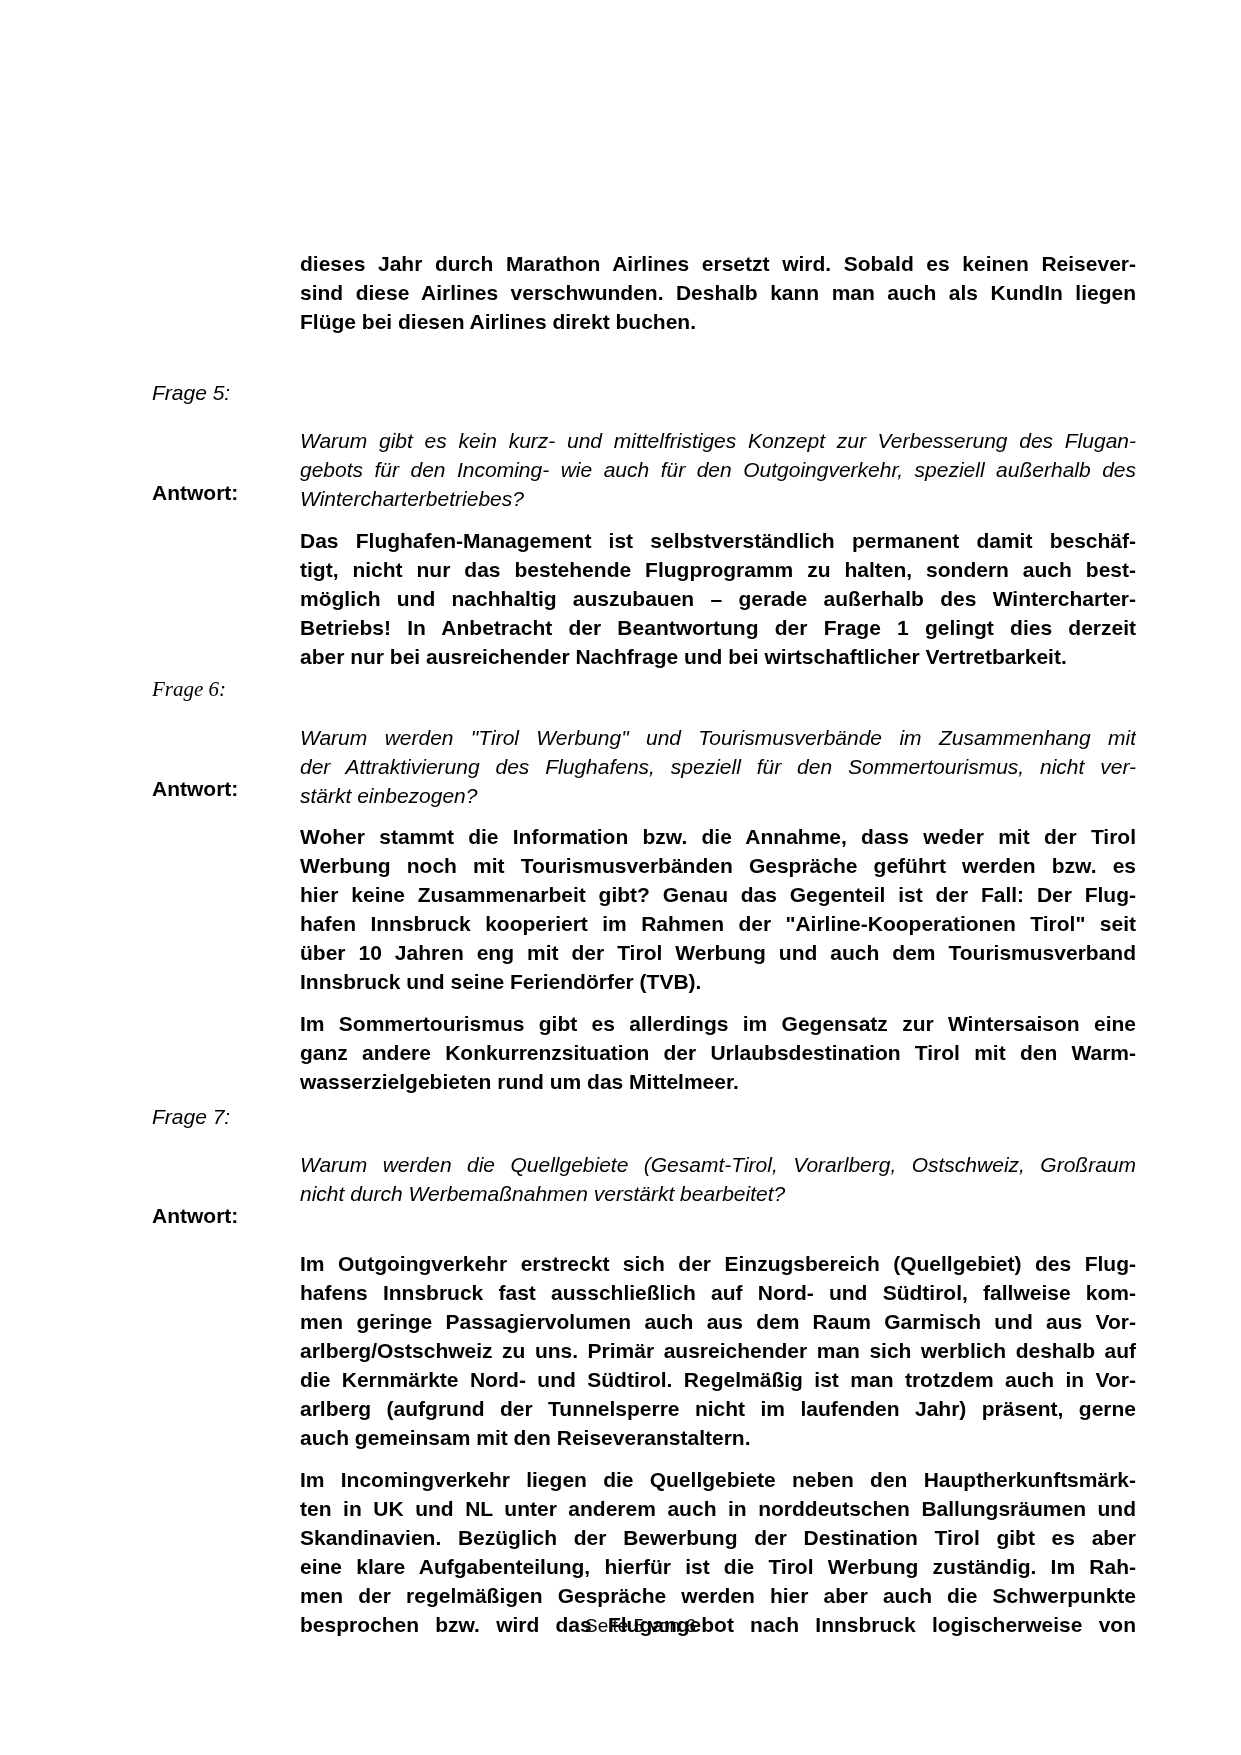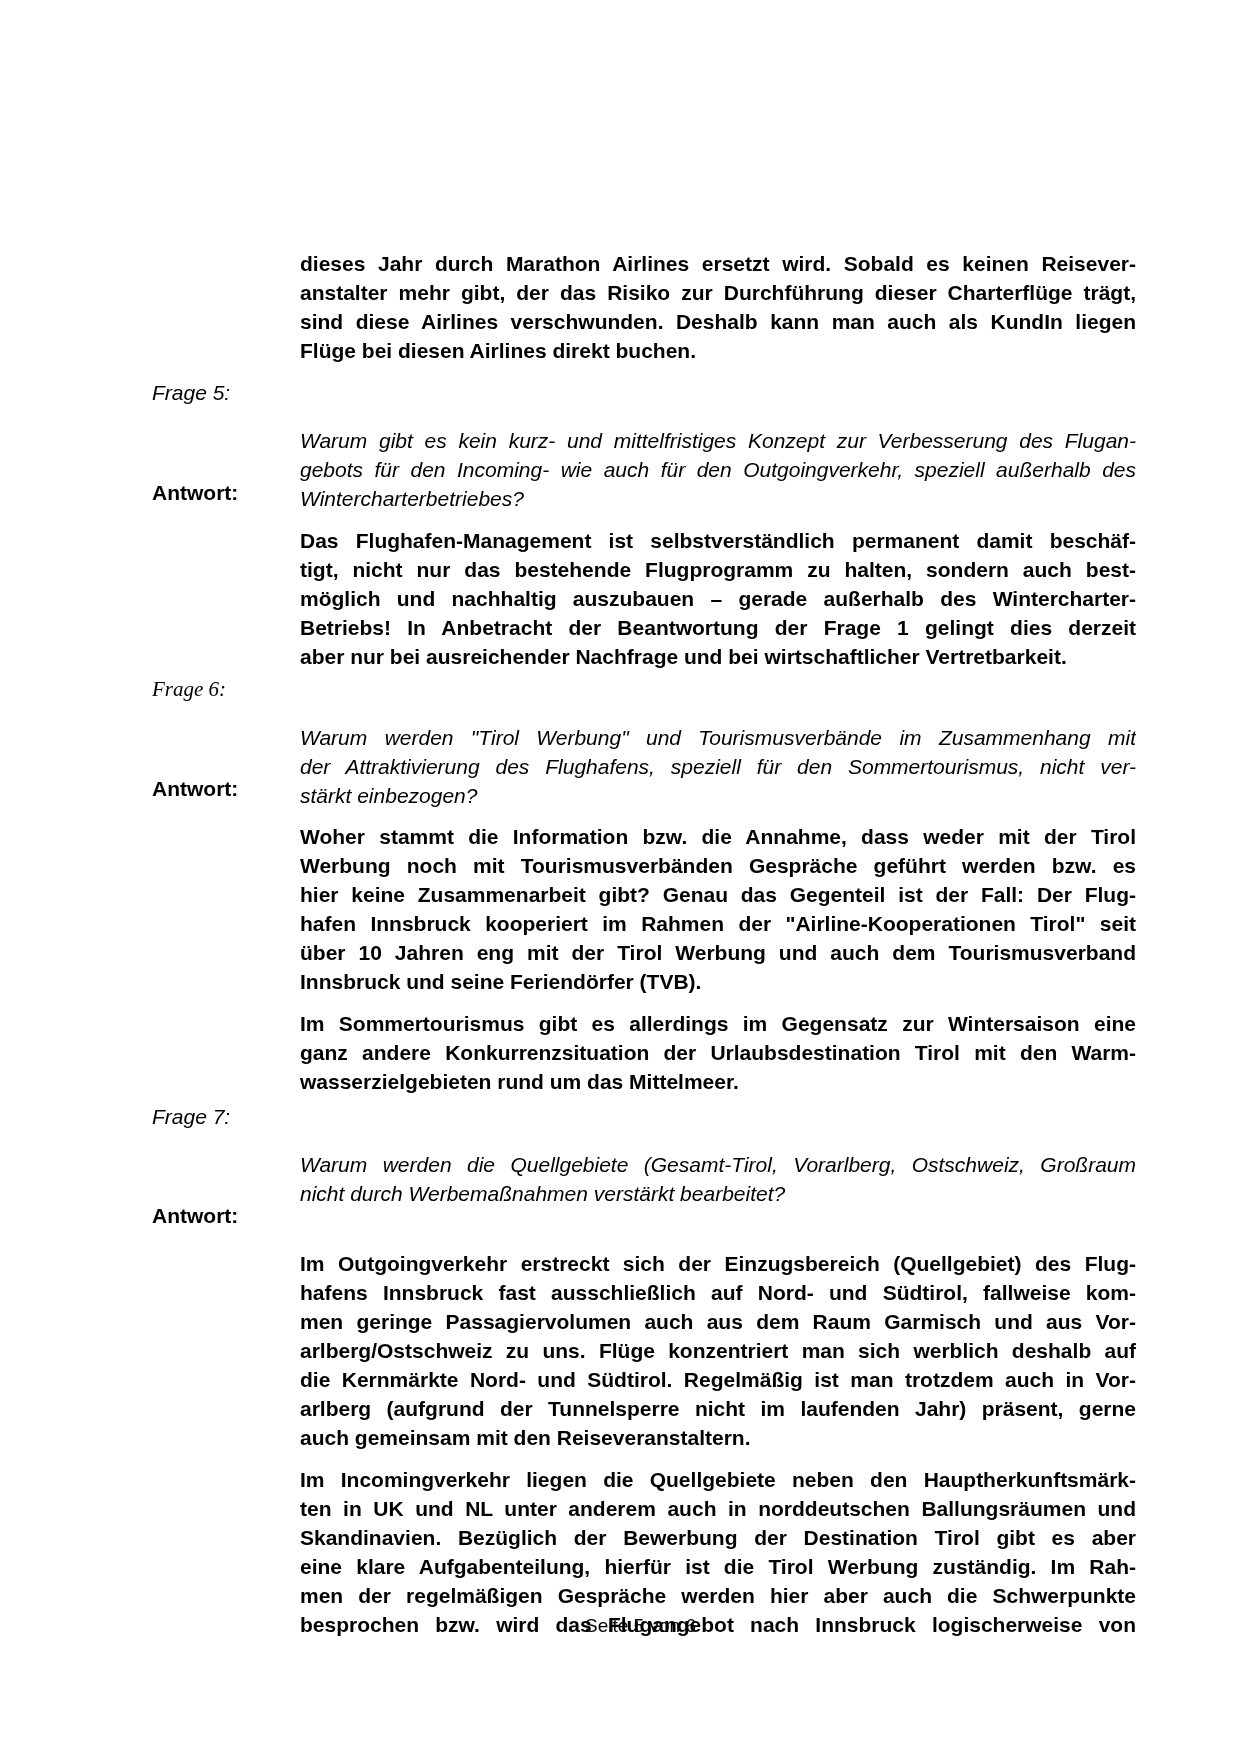--- a/index.html
+++ b/index.html
@@ -68,21 +68,20 @@
       box-sizing: border-box;
     }
   </style>
 </head>
 <body>
 
 <div class="page">
 
   <div class="text a" style="top:201px;">
     <span class="line">dieses Jahr durch Marathon Airlines ersetzt wird. Sobald es keinen Reisever-</span>
-    <span class="line">anstalter mehr gibt, der das Risiko zur Durchführung dieser Charterflüge trägt,</span>
     <span class="line">sind diese Airlines verschwunden. Deshalb kann man auch als KundIn liegen</span>
     <span class="line last">Flüge bei diesen Airlines direkt buchen.</span>
   </div>
 
   <div class="block">
     <span class="label q" style="top:378px;">Frage 5:</span>
     <div class="text q" style="top:378px;">
       <span class="line">Warum gibt es kein kurz- und mittelfristiges Konzept zur Verbesserung des Flugan-</span>
       <span class="line">gebots für den Incoming- wie auch für den Outgoingverkehr, speziell außerhalb des</span>
       <span class="line last">Wintercharterbetriebes?</span>
@@ -130,21 +129,21 @@
       <span class="line">Warum werden die Quellgebiete (Gesamt-Tirol, Vorarlberg, Ostschweiz, Großraum</span>
       <span class="line last">nicht durch Werbemaßnahmen verstärkt bearbeitet?</span>
     </div>
   </div>
   <div class="block">
     <span class="label a" style="top:1201px;">Antwort:</span>
     <div class="text a" style="top:1201px;">
       <span class="line">Im Outgoingverkehr erstreckt sich der Einzugsbereich (Quellgebiet) des Flug-</span>
       <span class="line">hafens Innsbruck fast ausschließlich auf Nord- und Südtirol, fallweise kom-</span>
       <span class="line">men geringe Passagiervolumen auch aus dem Raum Garmisch und aus Vor-</span>
-      <span class="line">arlberg/Ostschweiz zu uns. Flüge konzentriert man sich werblich deshalb auf</span>
+      <span class="line">arlberg/Ostschweiz zu uns. Primär ausreichender man sich werblich deshalb auf</span>
       <span class="line">die Kernmärkte Nord- und Südtirol. Regelmäßig ist man trotzdem auch in Vor-</span>
       <span class="line">arlberg (aufgrund der Tunnelsperre nicht im laufenden Jahr) präsent, gerne</span>
       <span class="line last">auch gemeinsam mit den Reiseveranstaltern.</span>
     </div>
     <div class="text a" style="top:1417px;">
       <span class="line">Im Incomingverkehr liegen die Quellgebiete neben den Hauptherkunftsmärk-</span>
       <span class="line">ten in UK und NL unter anderem auch in norddeutschen Ballungsräumen und</span>
       <span class="line">Skandinavien. Bezüglich der Bewerbung der Destination Tirol gibt es aber</span>
       <span class="line">eine klare Aufgabenteilung, hierfür ist die Tirol Werbung zuständig. Im Rah-</span>
       <span class="line">men der regelmäßigen Gespräche werden hier aber auch die Schwerpunkte</span>

